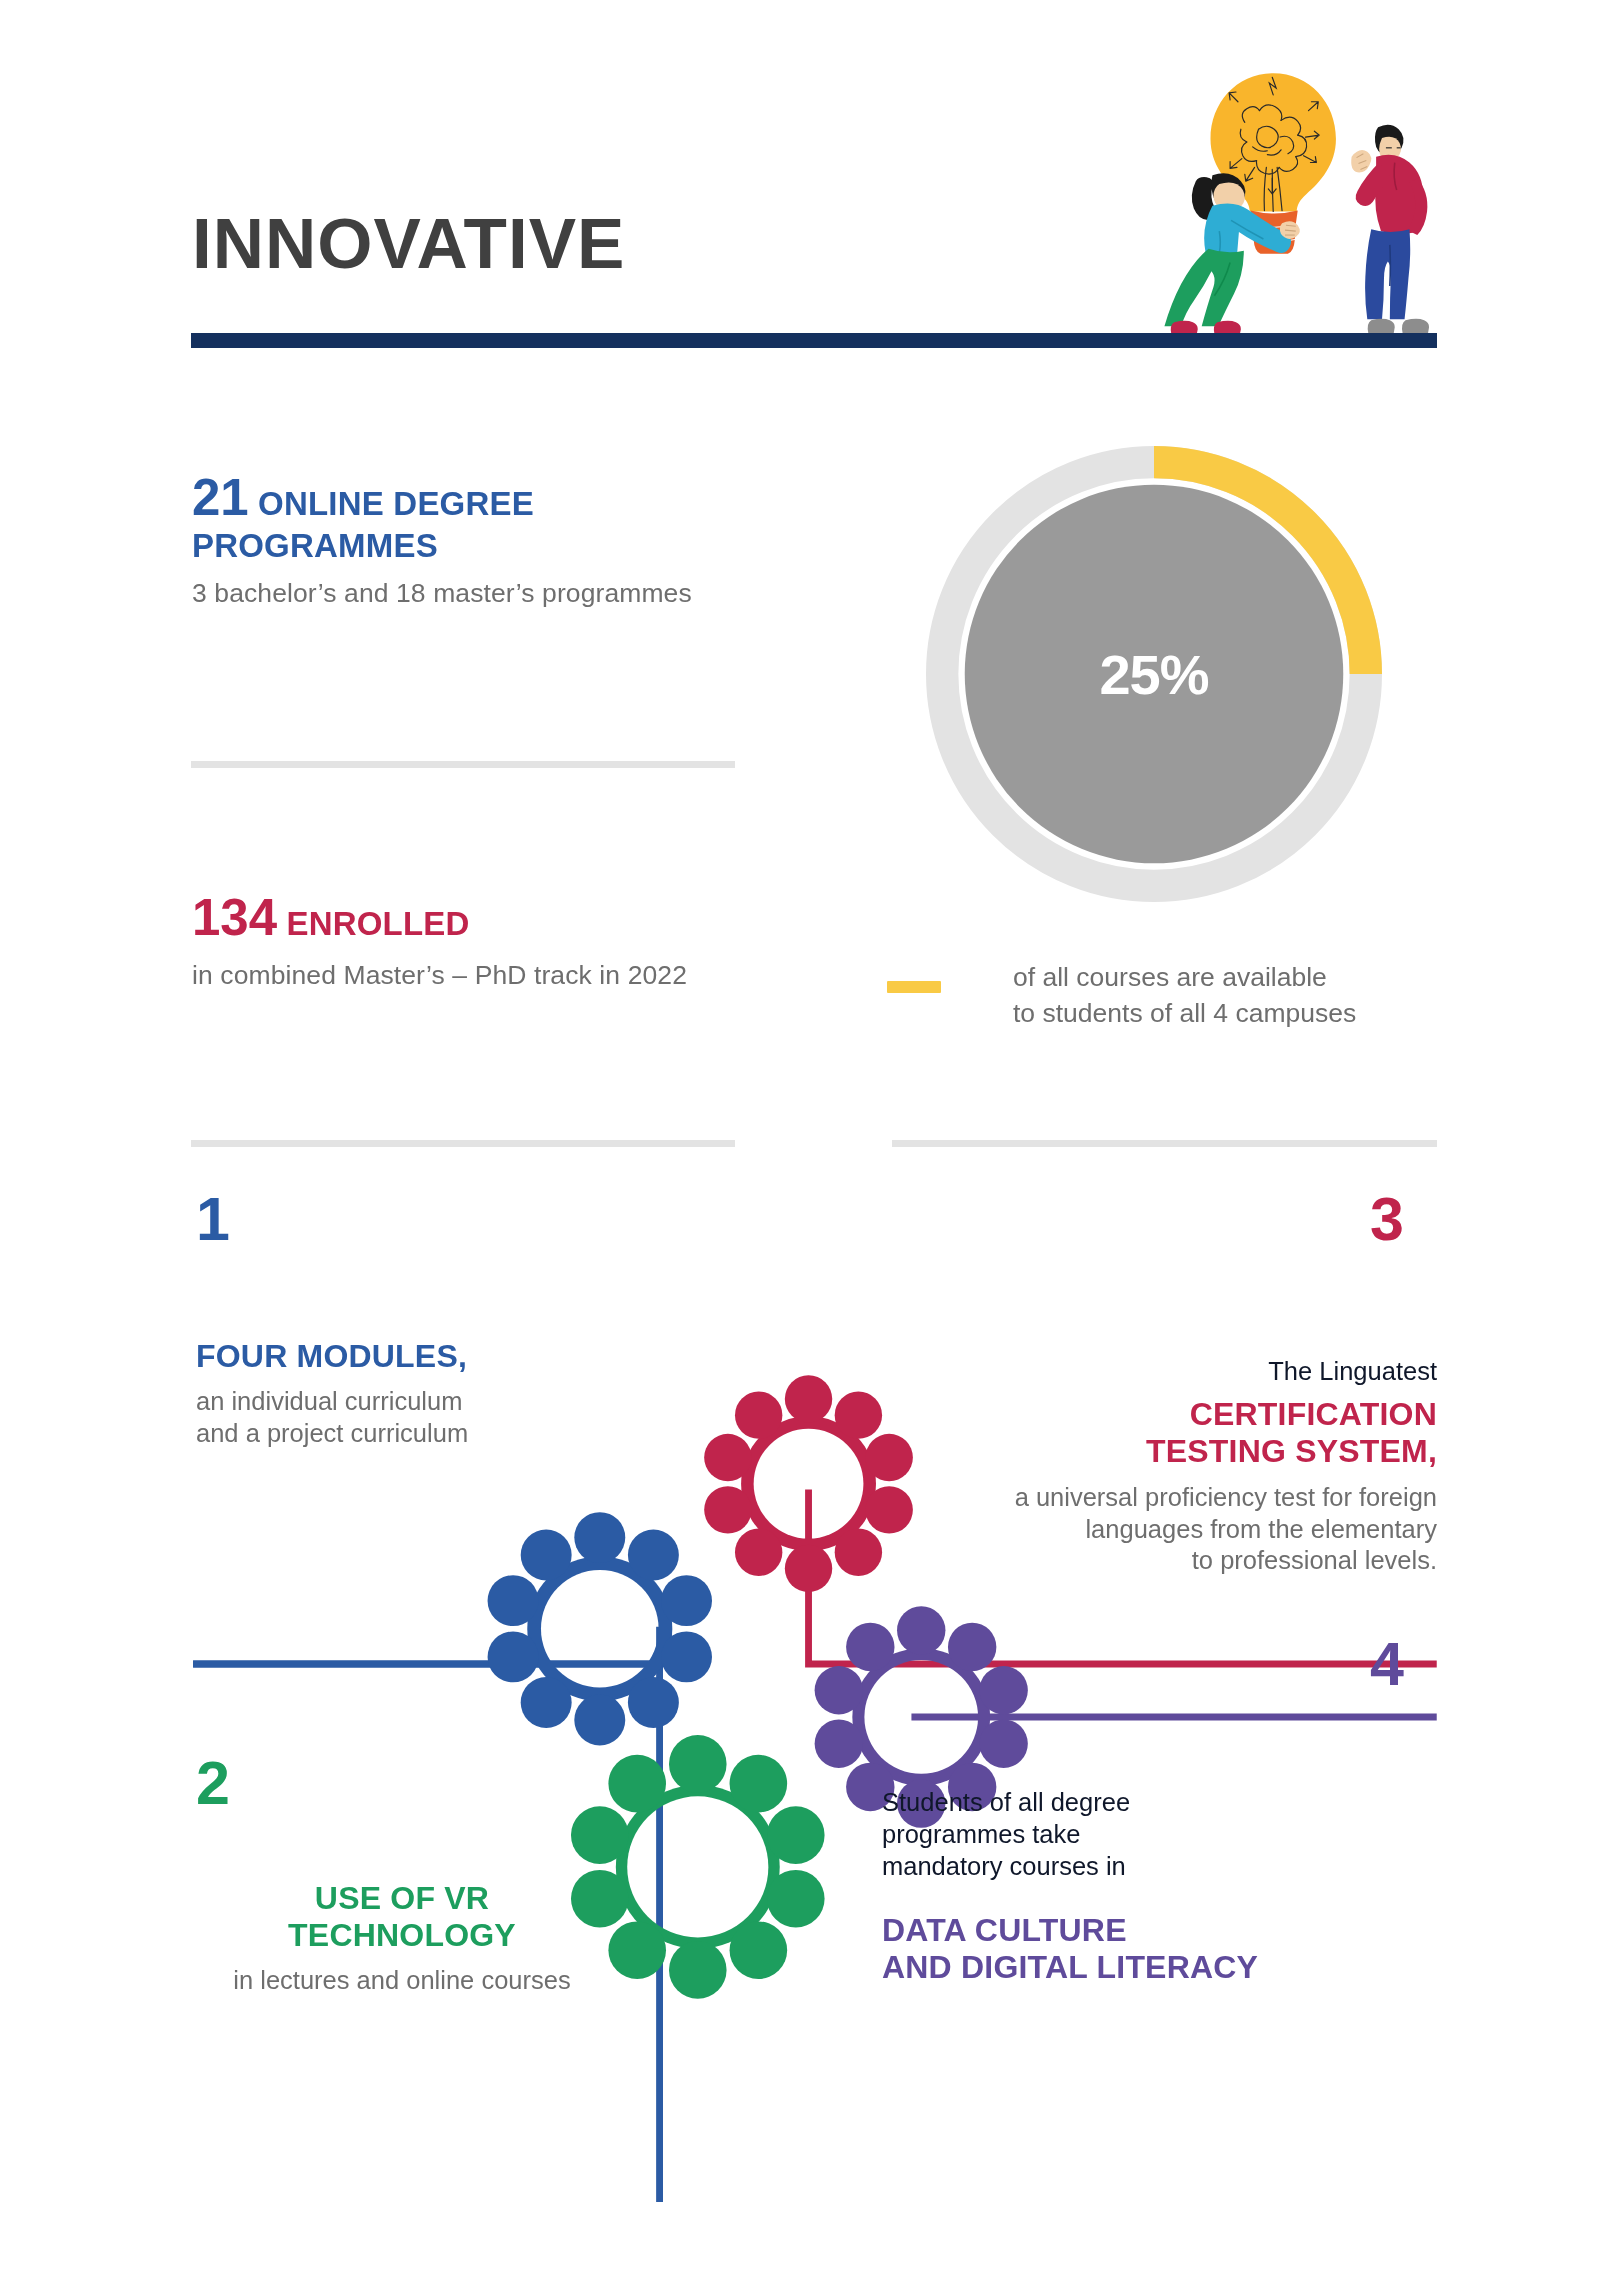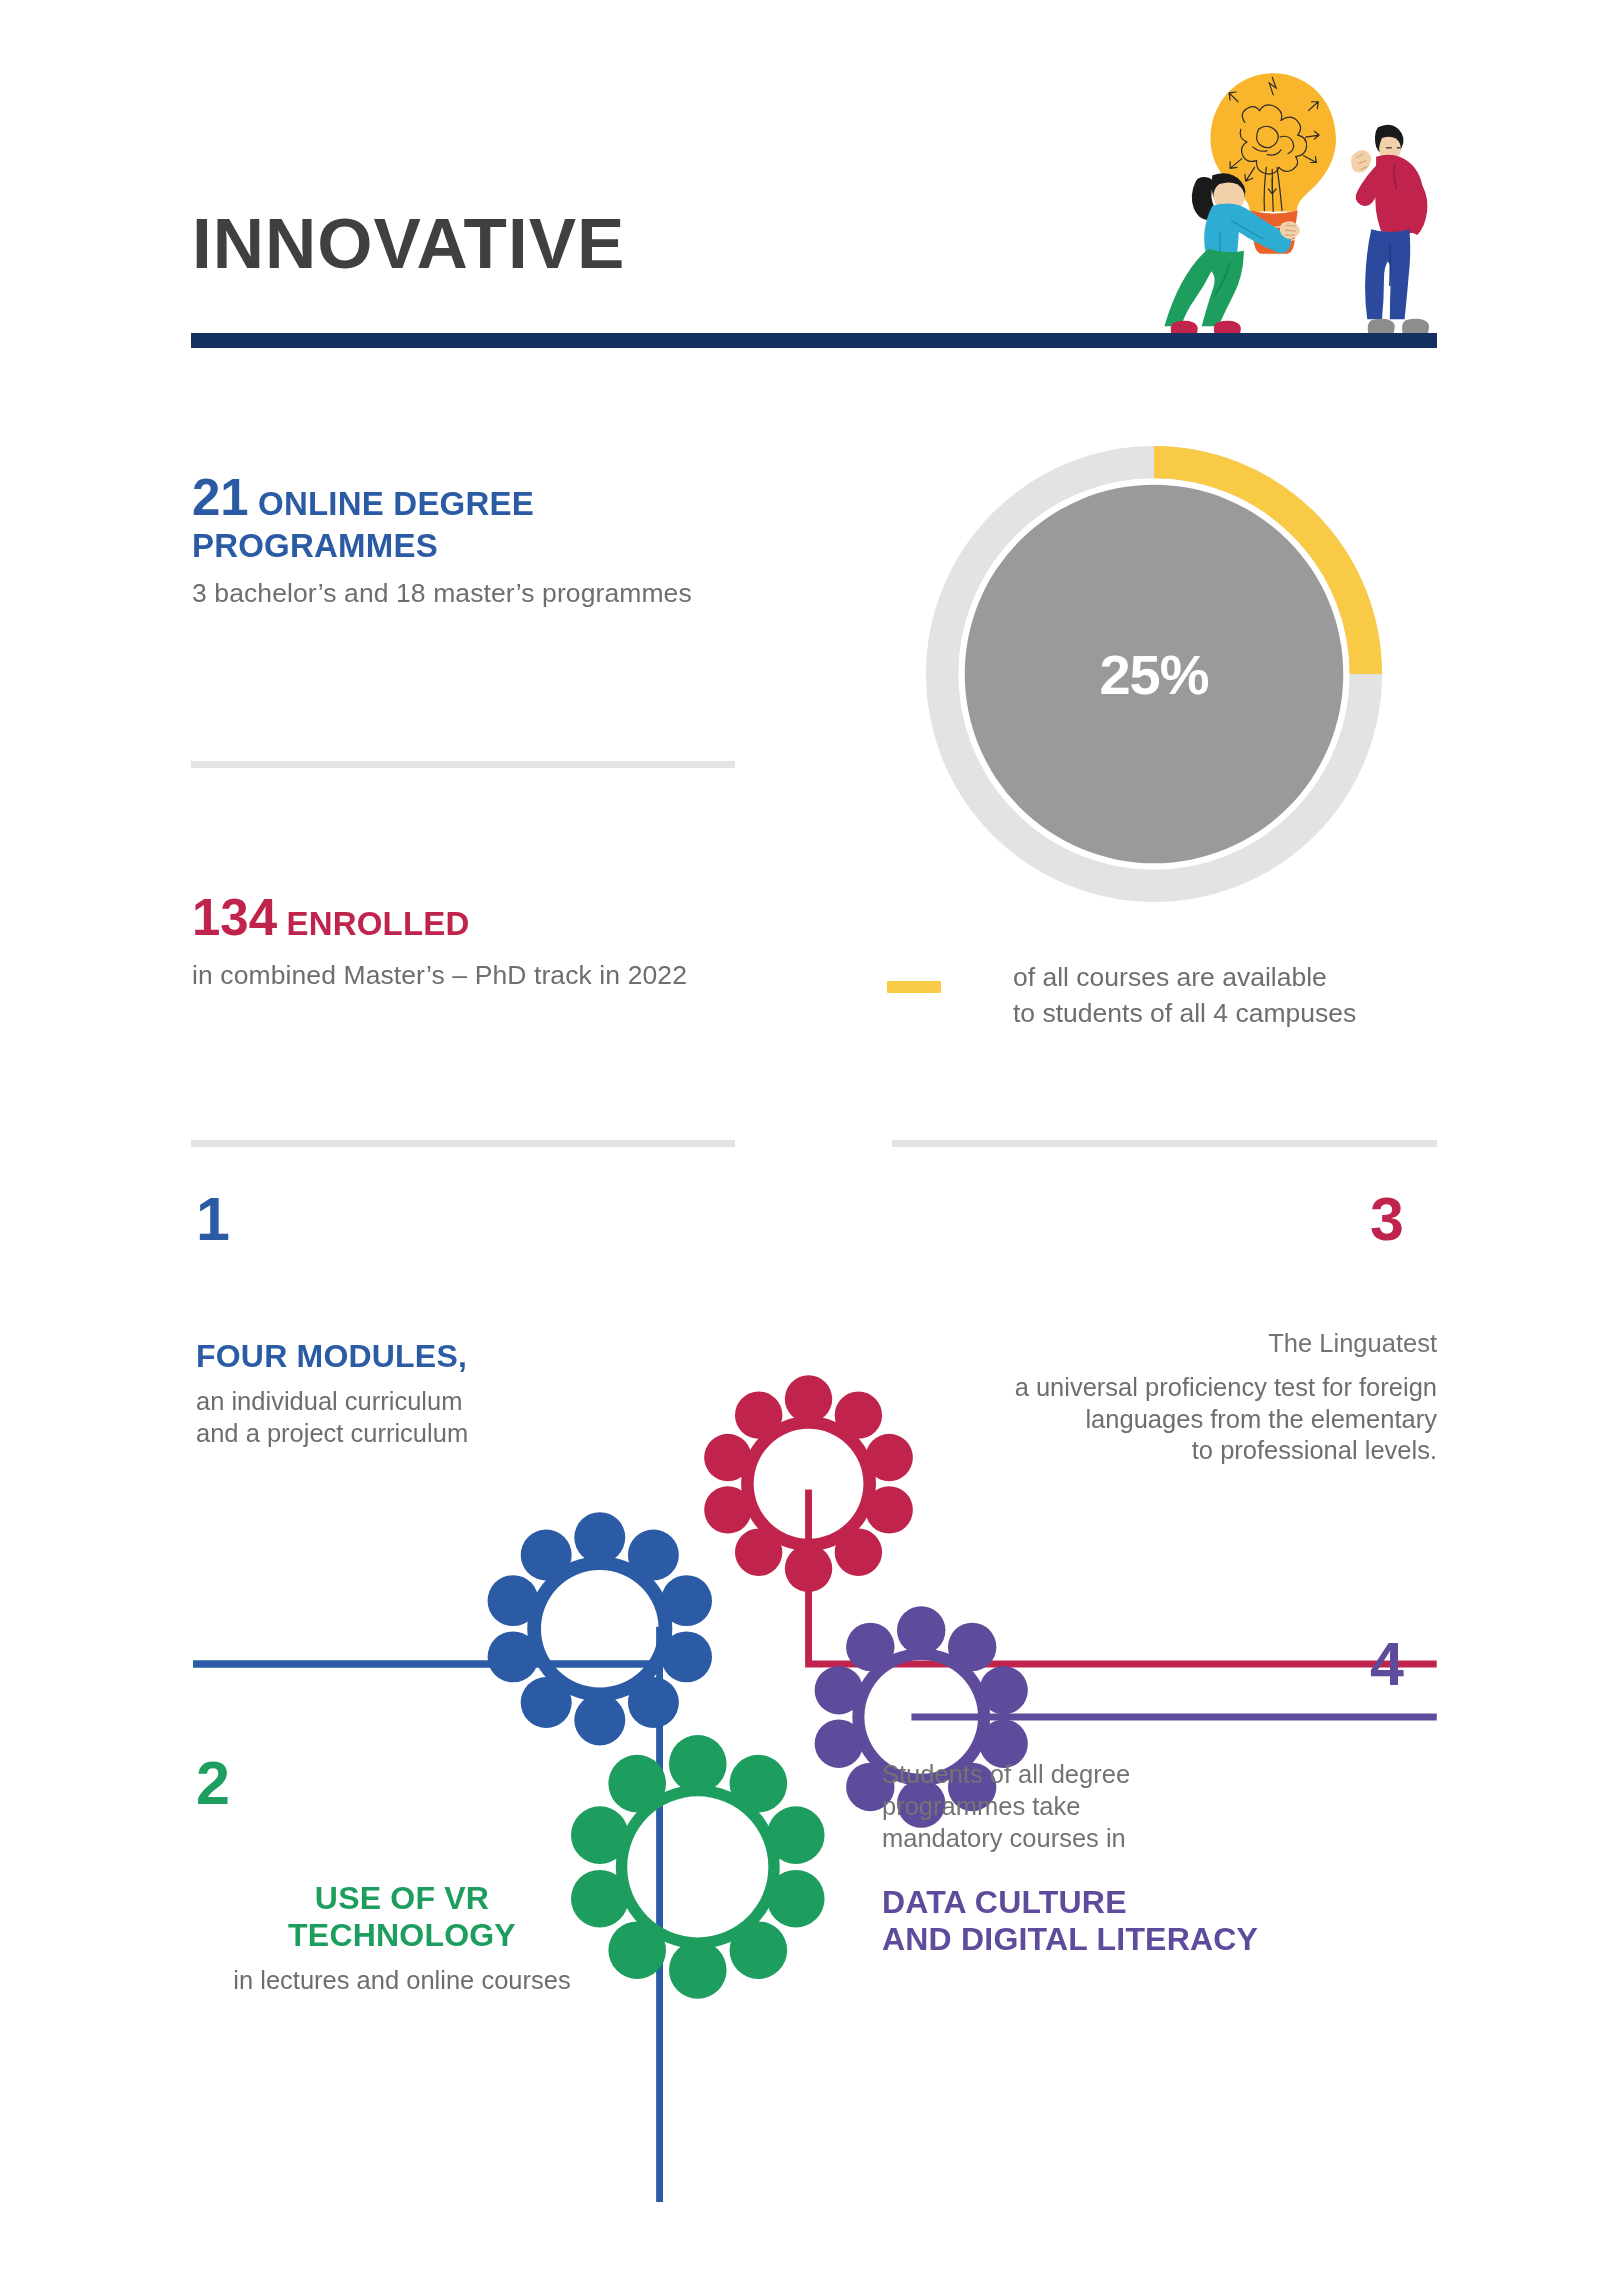--- a/index.html
+++ b/index.html
@@ -60,21 +60,21 @@
 
   .num{position:absolute;font-size:61px;font-weight:bold;line-height:1;}
   .num-1{left:196px;top:1189px;color:#2b5ba4;}
   .num-2{left:196px;top:1753px;color:#1d9e5e;}
   .num-3{left:1370px;top:1189px;color:#c0244c;}
   .num-4{left:1370px;top:1634px;color:#5f4b9b;}
 
   .item{position:absolute;}
   .item-title{font-size:32px;font-weight:bold;line-height:1.16;letter-spacing:0.2px;}
   .item-desc{font-size:25.5px;color:#6e6e6e;line-height:1.25;}
-  .item-pre{font-size:25.5px;color:#737373;line-height:1.25;}
+  .item-pre{font-size:25.5px;color:#0f172a;line-height:1.25;margin-top:28px;}
 
   .item-1{left:196px;top:1338px;width:412px;color:#2b5ba4;text-align:left;}
   .item-1 .item-desc{margin-top:10.8px;}
 
   .item-2{left:196px;top:1880px;width:412px;color:#1d9e5e;text-align:center;}
   .item-2 .item-desc{margin-top:10.8px;}
 
   .item-3{left:838px;top:1328px;width:599px;color:#c0244c;text-align:right;}
   .item-3 .item-title{margin-top:7.8px;}
   .item-3 .item-desc{margin-top:11.8px;}
@@ -297,20 +297,21 @@
     </div>
   </div>
 
   <div class="item item-2">
     <div class="item-title">USE OF VR<br>TECHNOLOGY</div>
     <div class="item-desc">in lectures and online courses</div>
   </div>
 
   <div class="item item-3">
     <div class="item-pre">The Linguatest</div>
+    <div class="item-title">CERTIFICATION<br>TESTING SYSTEM,</div>
     <div class="item-desc">
       <span>a universal proficiency test for foreign</span><br>
       <span>languages from the elementary</span><br>
       <span>to professional levels.</span>
     </div>
   </div>
 
   <div class="item item-4">
     <div class="item-pre">
       <span>Students of all degree</span><br>

